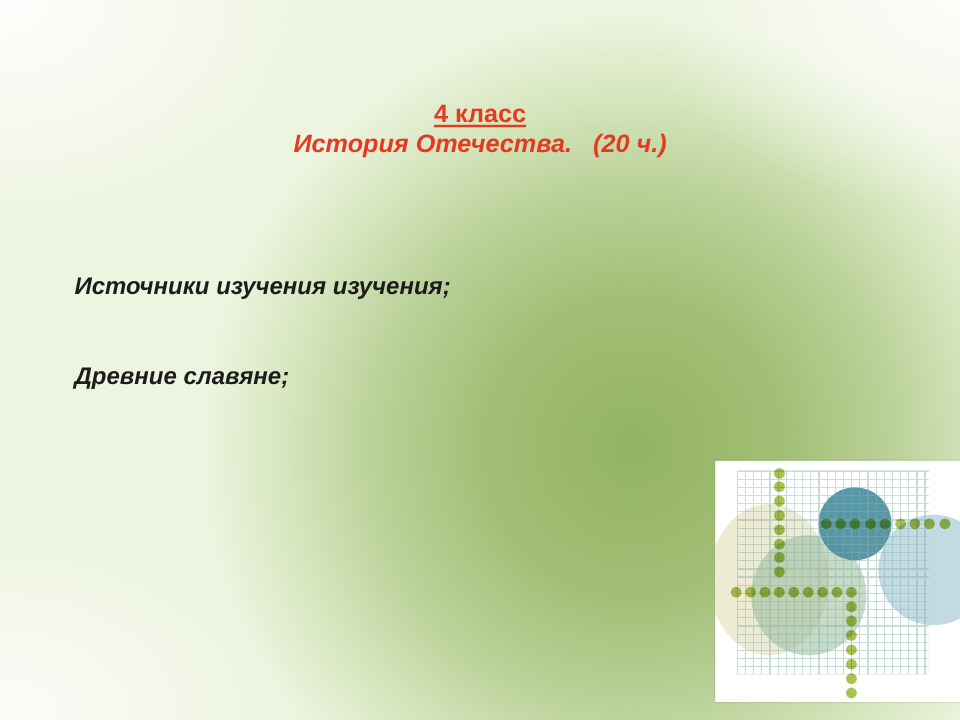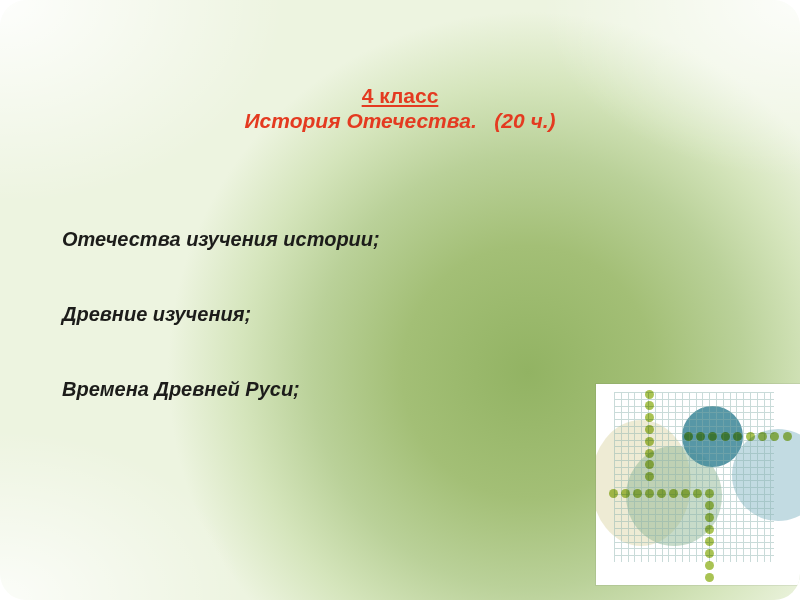--- a/index.html
+++ b/index.html
@@ -12,21 +12,20 @@
     overflow: hidden;
     font-family: "Liberation Sans", "DejaVu Sans", sans-serif;
     
     background-image:
       radial-gradient(ellipse 420px 300px at 0% 0%,   rgba(255,255,255,0.92) 0%, rgba(255,255,255,0) 68%),
       radial-gradient(ellipse 380px 260px at 100% 0%, rgba(255,255,255,0.85) 0%, rgba(255,255,255,0) 68%),
       radial-gradient(ellipse 360px 250px at 0% 100%, rgba(255,255,255,0.80) 0%, rgba(255,255,255,0) 68%),
       radial-gradient(ellipse 45% 60% at 66% 62%,
         #92b363 0%, #a3bf76 35%, #bad199 60%, #d5e5bc 80%, #edf4e0 100%);
     background-color: #c3d8a6;
-    border-radius: 26px;
   }
 
   
   .title-block {
     position: absolute;
     top: 83px; left: 0;
     width: 100%;
     text-align: center;
     color: var(--red, #e43a20);
     font-weight: bold;
@@ -86,23 +85,22 @@
 <body>
 
 <div class="slide">
 
   <div class="title-block">
     <div class="title-line1">4 класс</div>
     <div class="title-line2">История Отечества.   (20 ч.)</div>
   </div>
 
   <div class="topics">
-    <div class="topic">Отечества изучения истории;</div>
-    <div class="topic">Древние изучения;</div>
-    <div class="topic">Времена Древней Руси;</div>
+    <div class="topic">Источники изучения изучения;</div>
+    <div class="topic">Древние славяне;</div>
     
     
     
     
     
   </div>
 
   <div class="decor">
     <div class="circle c-cream"></div>
     <div class="circle c-sage"></div>

